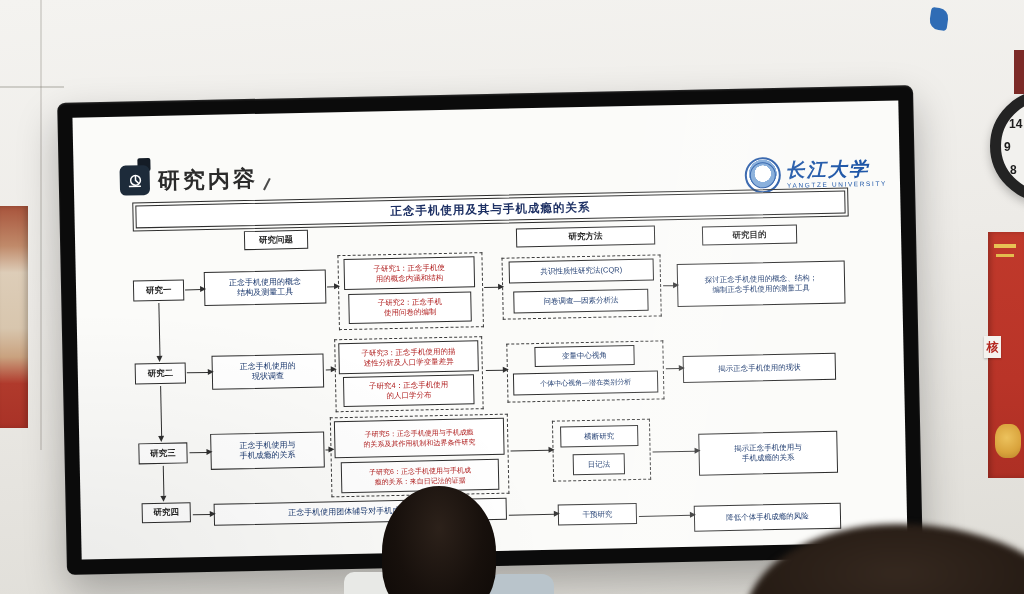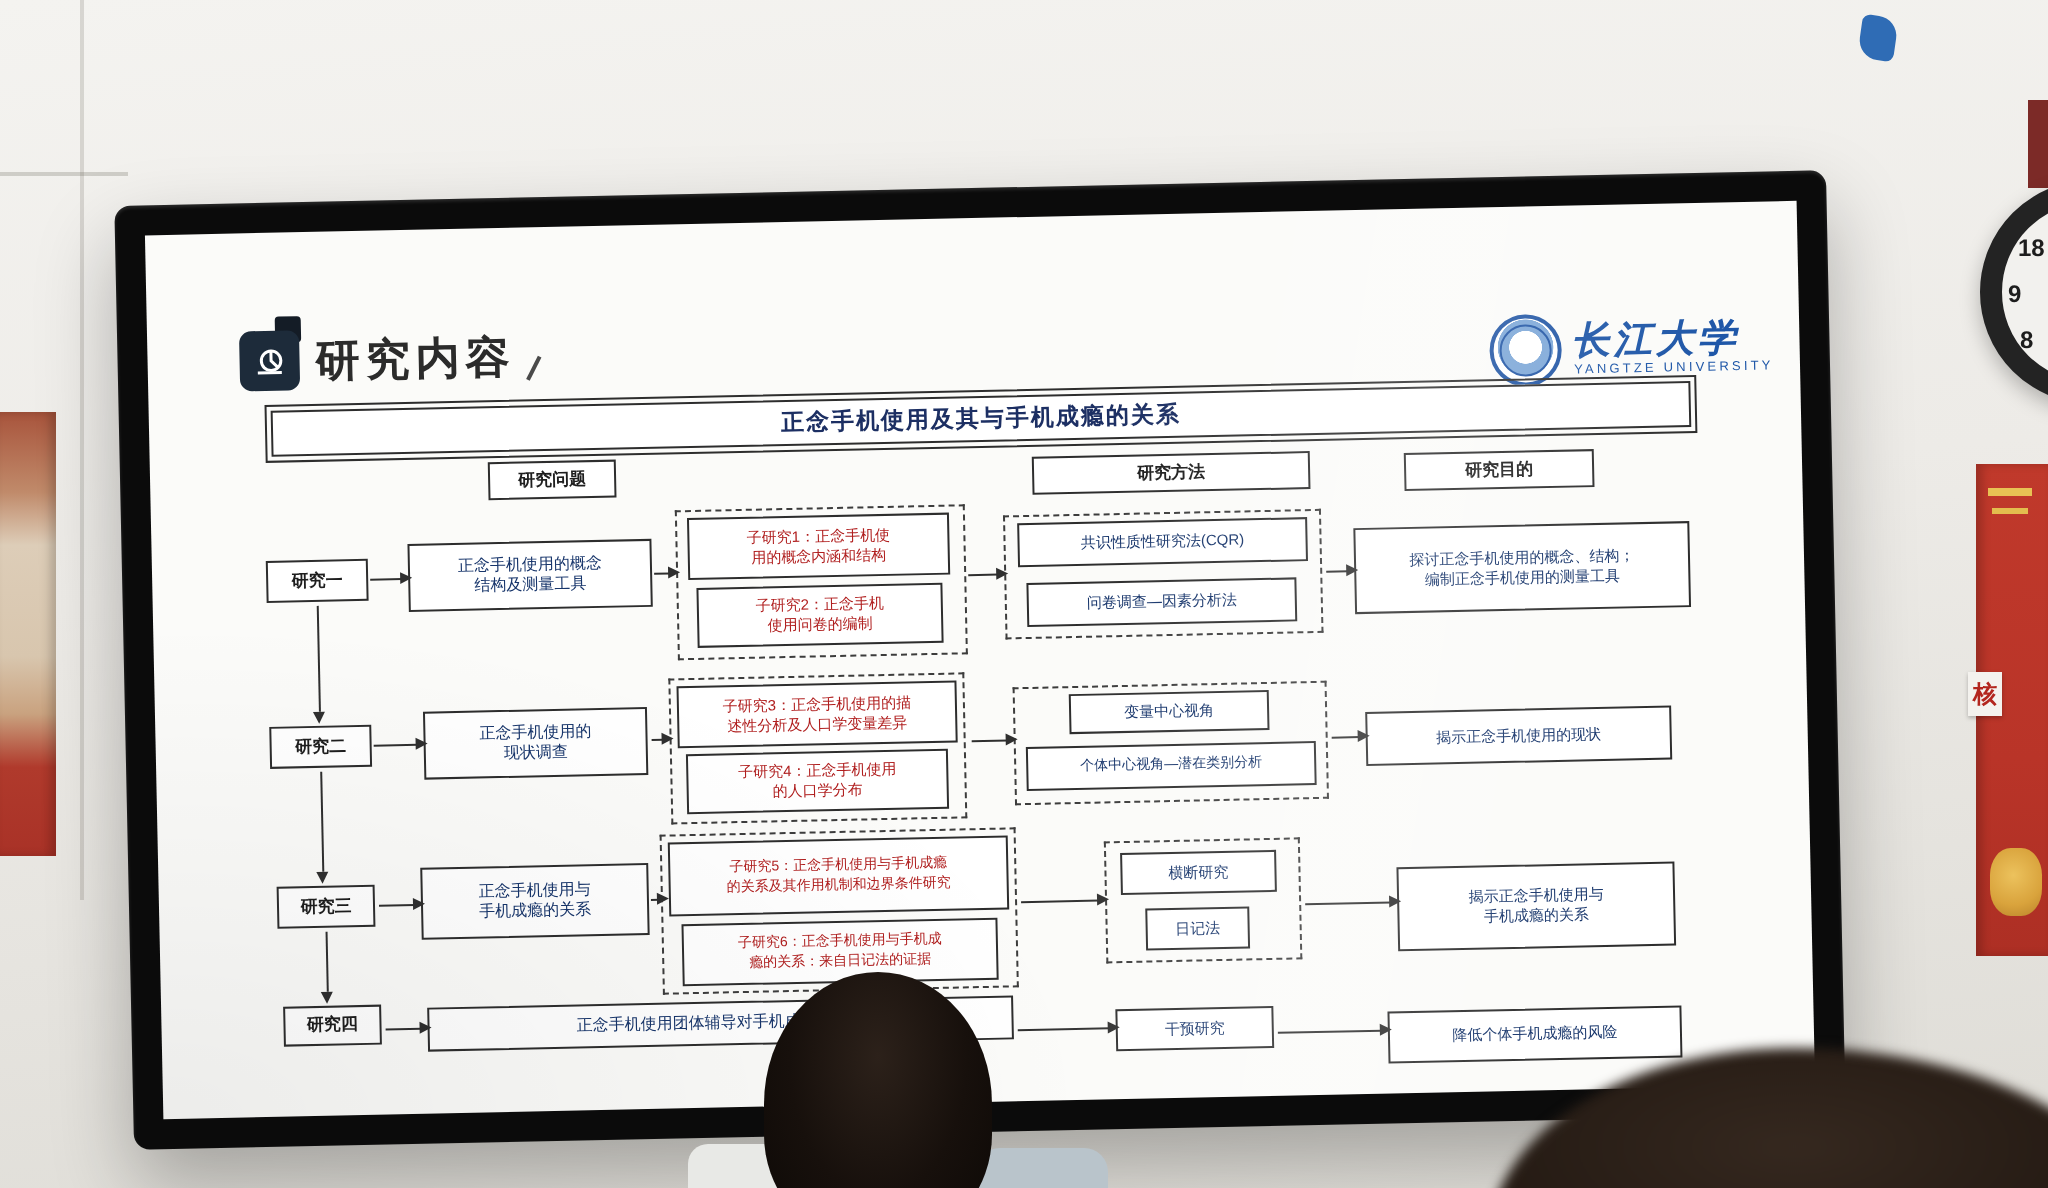--- a/index.html
+++ b/index.html
@@ -99,21 +99,21 @@
 <body>
 
 <div class="scene">
 
   <div class="wall-corner"></div>
   <div class="wall-ledge"></div>
   <div class="wall-glyph"></div>
   <div class="red-strip"></div>
 
   <div class="clock">
-    <span class="cn10">18</span>
+    <span class="cn10">14</span>
     <span class="cn9">9</span>
     <span class="cn8">8</span>
   </div>
 
   <div class="poster-left"></div>
   <div class="poster-right">
     <div class="pr-line1"></div>
     <div class="pr-line2"></div>
     <div class="pr-emblem"></div>
   </div>

